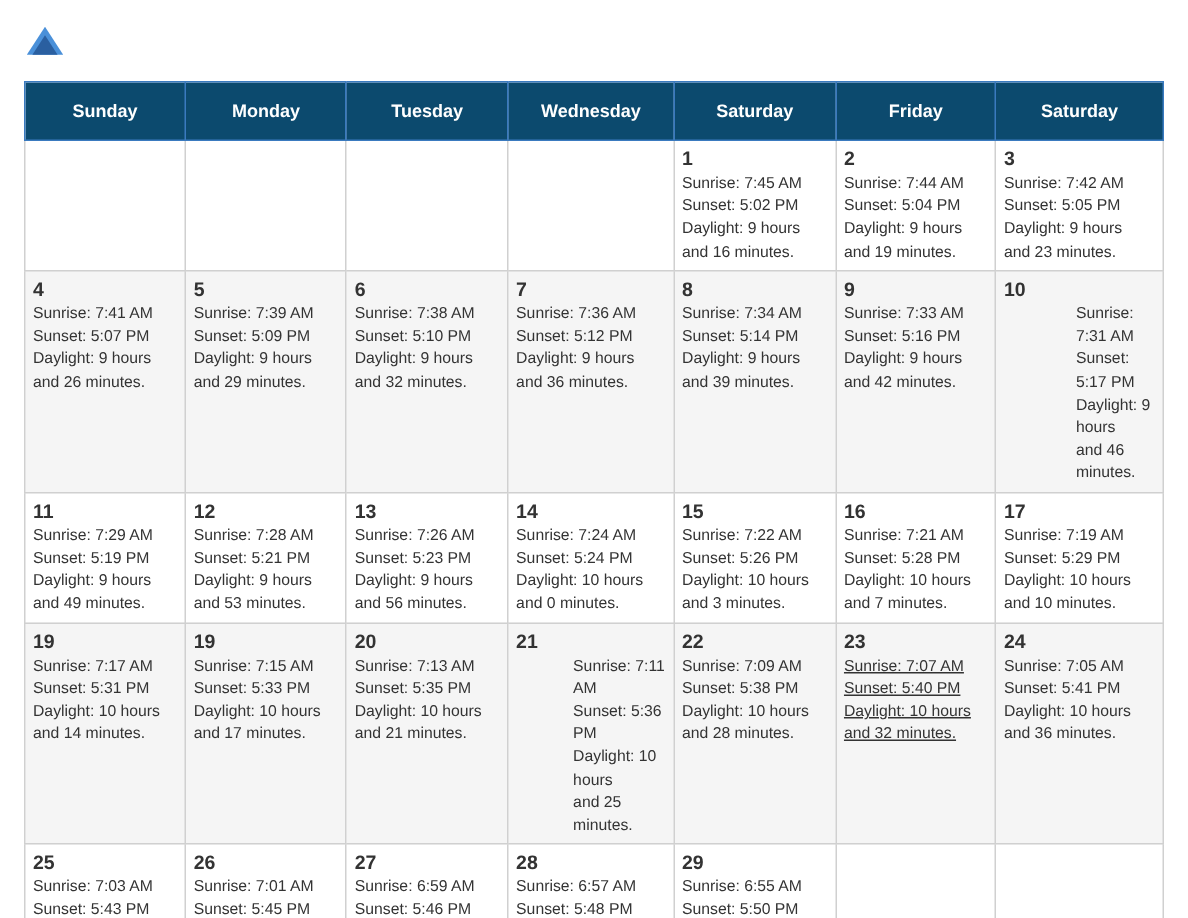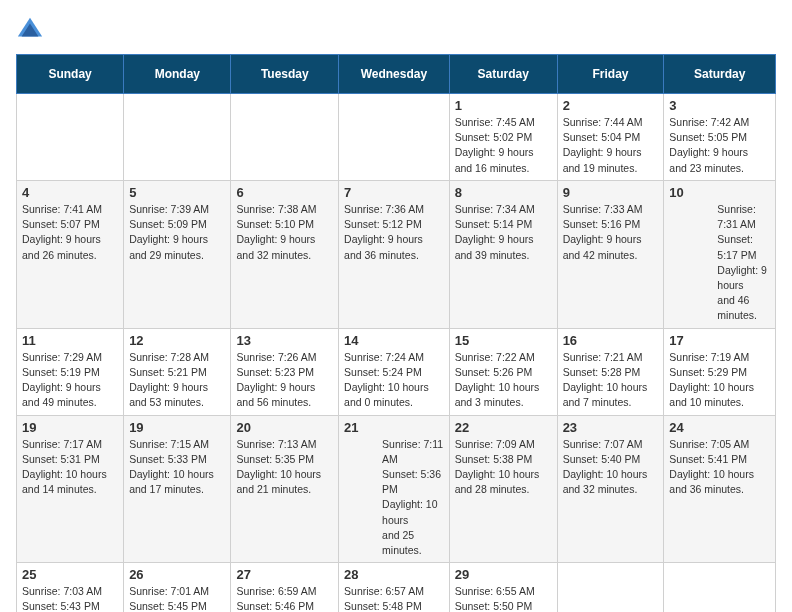--- a/index.html
+++ b/index.html
@@ -289,21 +289,21 @@
           </td>
           <td>
             <span class="day-number">22</span>
             <div class="day-info" style="white-space: pre-line;">Sunrise: 7:09 AM
 Sunset: 5:38 PM
 Daylight: 10 hours
 and 28 minutes.</div>
           </td>
           <td>
             <span class="day-number">23</span>
-            <div class="day-info" style="white-space: pre-line;">Sunrise: 7:07 AM
+            <div class="day-info" style="white-space: pre-line; text-decoration: underline;">Sunrise: 7:07 AM
 Sunset: 5:40 PM
 Daylight: 10 hours
 and 32 minutes.</div>
           </td>
           <td>
             <span class="day-number">24</span>
             <div class="day-info" style="white-space: pre-line;">Sunrise: 7:05 AM
 Sunset: 5:41 PM
 Daylight: 10 hours
 and 36 minutes.</div>

